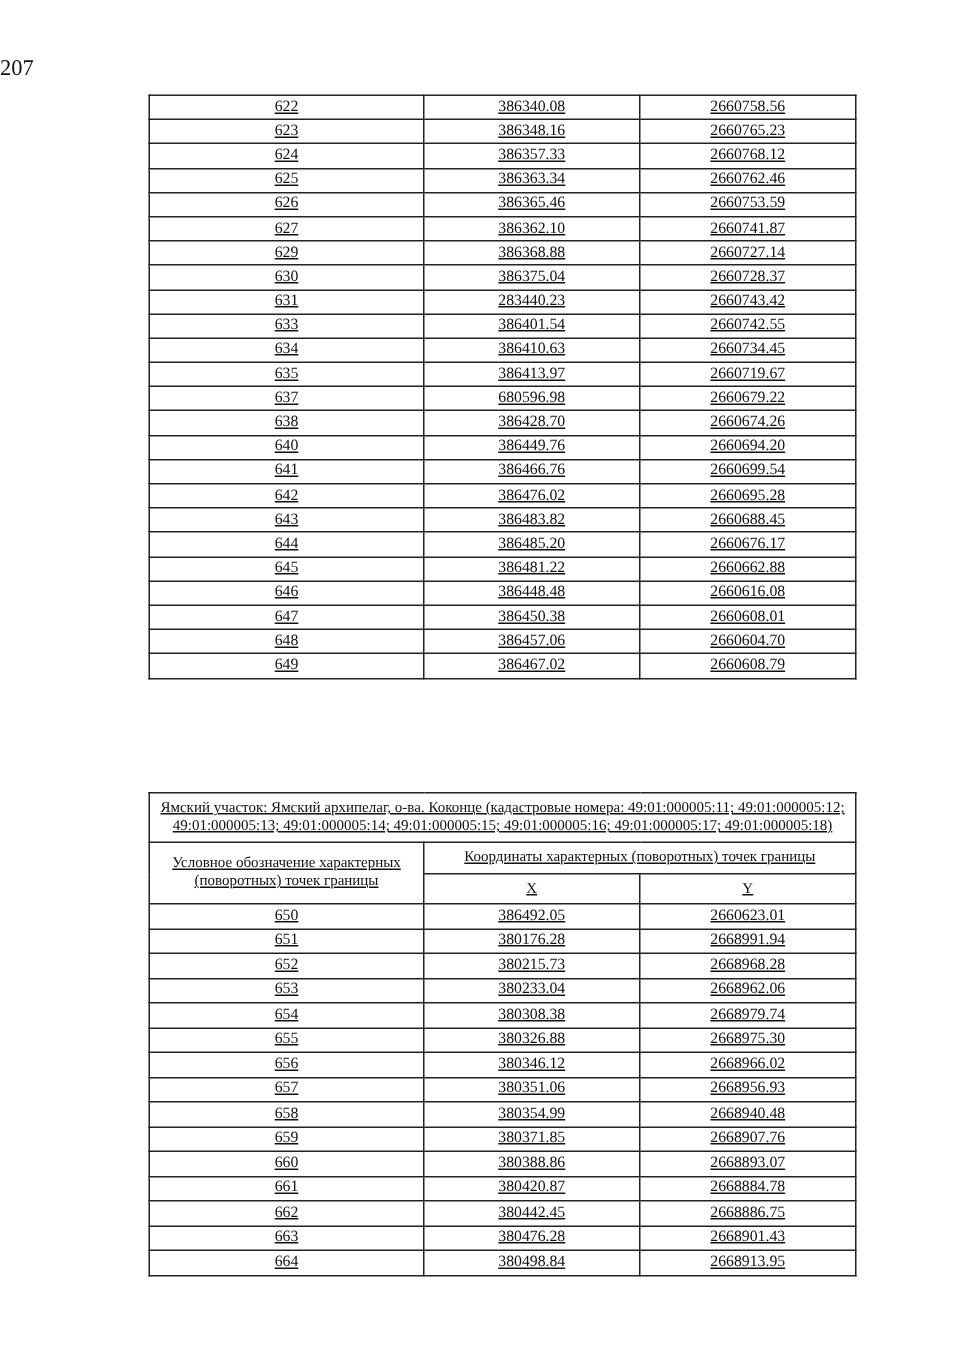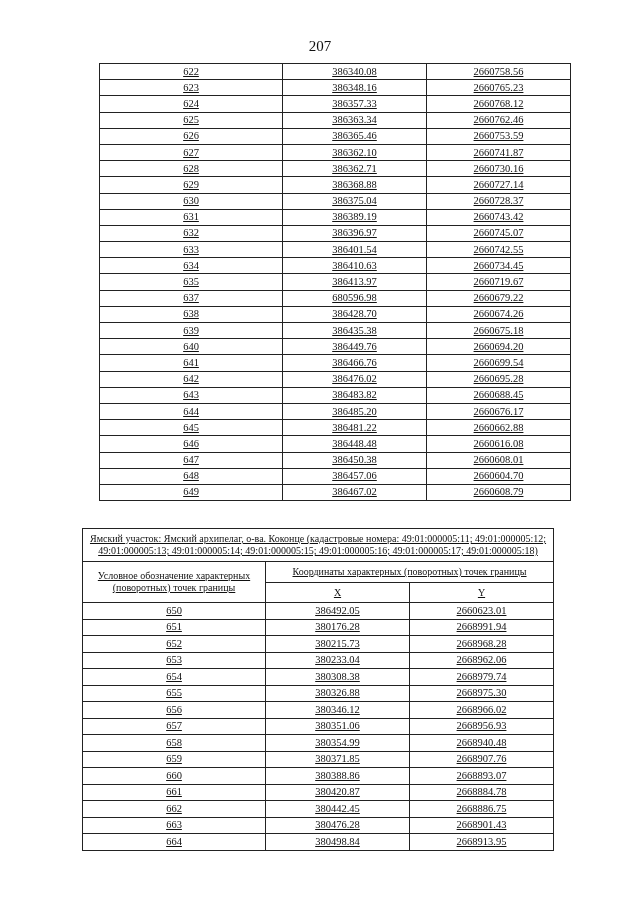--- a/index.html
+++ b/index.html
@@ -1,25 +1,25 @@
 <!DOCTYPE html>
 <html><head>
 <meta charset="utf-8">
 <style>
   html, body { margin: 0; padding: 0; background: #ffffff; }
   body { width: 640px; height: 905px; position: relative; overflow: hidden;
          font-family: "Liberation Serif", "DejaVu Serif", serif; color: #111; }
-  .page-num { position: absolute; top: 38px; left: 0; width: 600px; text-align: center;
-              font-size: 15px; margin-left: 20px; }
+  .page-num { position: absolute; top: 38px; left: 0; width: 600px; 
+              font-size: 15px; }
   table { border-collapse: collapse; position: absolute; table-layout: fixed; text-decoration: underline; }
   td, th { border: 1px solid #222; text-align: center; font-weight: normal;
            font-size: 10.5px; padding: 0; line-height: 14px; }
   #t1 { left: 99px; top: 63px; width: 471px; }
   #t1 td { height: 15.2px; }
-  #t2 { left: 82px; top: 528px; width: 384px; }
+  #t2 { left: 99px; top: 528px; width: 384px; }
   #t2 td { height: 15.5px; }
   #t2 .caption td { height: 28px; font-size: 10px; line-height: 12px; padding: 2px 6px; }
   #t2 .hdr td { font-size: 10px; line-height: 12px; }
   #t2 .hdr1 td { height: 20px; }
   #t2 .hdr2 td { height: 19px; }
   .c1 { width: 183px; } .c2 { width: 144px; } .c3 { width: 144px; }
 </style>
 </head>
 <body>
 
@@ -56,43 +56,33 @@
         <td>626</td>
         <td>386365.46</td>
         <td>2660753.59</td>
       </tr>
       <tr>
         <td>627</td>
         <td>386362.10</td>
         <td>2660741.87</td>
       </tr>
       <tr>
-        <td>628</td>
-        <td>386362.71</td>
-        <td>2660730.16</td>
-      </tr>
-      <tr>
         <td>629</td>
         <td>386368.88</td>
         <td>2660727.14</td>
       </tr>
       <tr>
         <td>630</td>
         <td>386375.04</td>
         <td>2660728.37</td>
       </tr>
       <tr>
         <td>631</td>
-        <td>386389.19</td>
+        <td>283440.23</td>
         <td>2660743.42</td>
-      </tr>
-      <tr>
-        <td>632</td>
-        <td>386396.97</td>
-        <td>2660745.07</td>
       </tr>
       <tr>
         <td>633</td>
         <td>386401.54</td>
         <td>2660742.55</td>
       </tr>
       <tr>
         <td>634</td>
         <td>386410.63</td>
         <td>2660734.45</td>
@@ -104,25 +94,20 @@
       </tr>
       <tr>
         <td>637</td>
         <td>680596.98</td>
         <td>2660679.22</td>
       </tr>
       <tr>
         <td>638</td>
         <td>386428.70</td>
         <td>2660674.26</td>
-      </tr>
-      <tr>
-        <td>639</td>
-        <td>386435.38</td>
-        <td>2660675.18</td>
       </tr>
       <tr>
         <td>640</td>
         <td>386449.76</td>
         <td>2660694.20</td>
       </tr>
       <tr>
         <td>641</td>
         <td>386466.76</td>
         <td>2660699.54</td>

